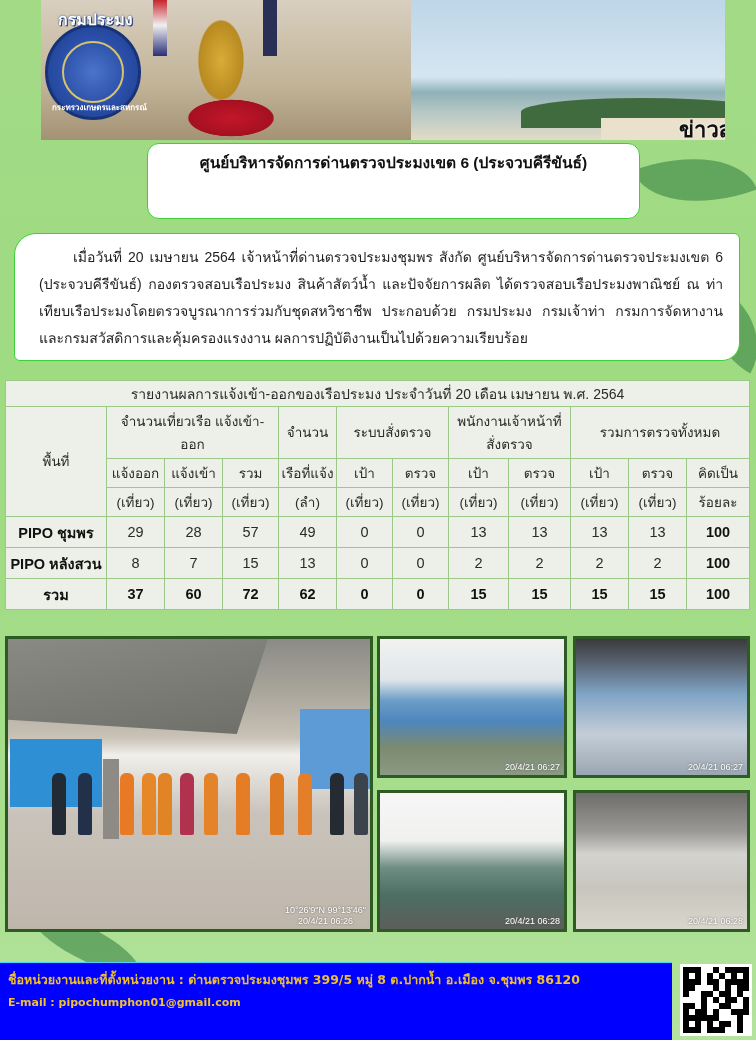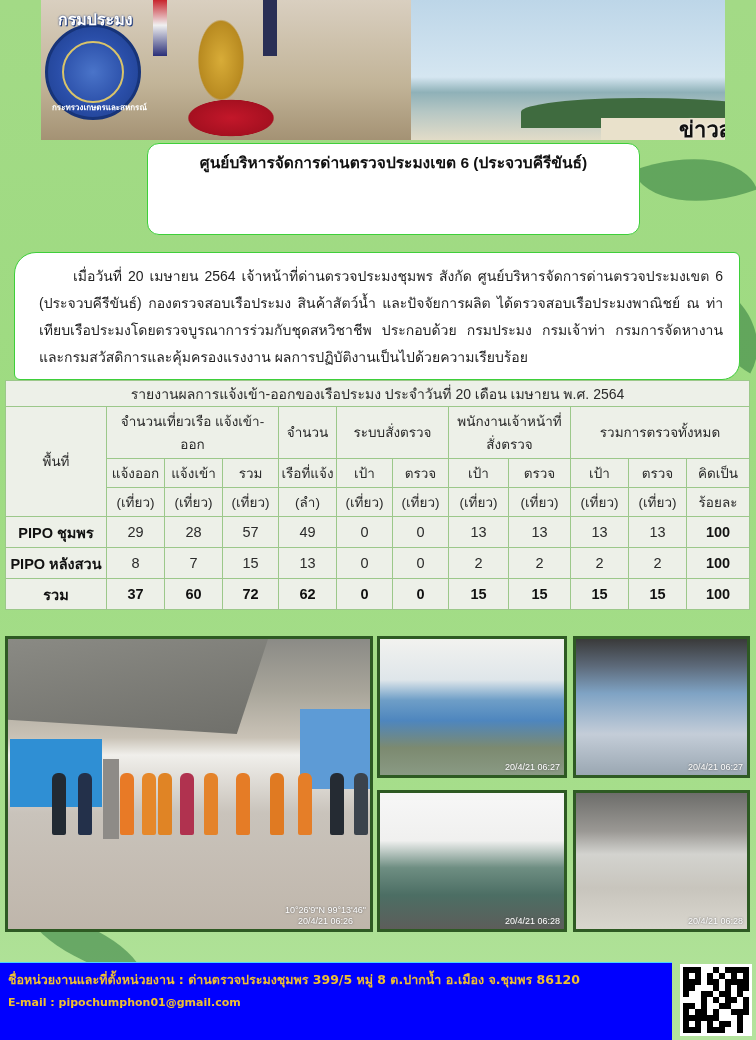--- a/index.html
+++ b/index.html
@@ -72,34 +72,33 @@
   .news-label {
     position: absolute; left: 638px; top: 112px; font-size: 22px; font-weight: bold; color: #101010;
     text-shadow: 0 0 3px #fff; white-space: nowrap;
   }
 
   
   .leaf { position: absolute; border-radius: 0 100% 0 100%; opacity: 0.55; }
 
   
   .header-box {
-    position: absolute; left: 147px; top: 143px; width: 493px; height: 92px;
+    position: absolute; left: 147px; top: 143px; width: 493px; height: 76px;
     background: #ffffff; border: 1.5px solid #3ecf3a; border-radius: 12px;
     text-align: center; padding-top: 6px;
   }
   .header-box .l1, .header-box .l2 {
     font-family: "Liberation Sans", sans-serif; font-weight: bold; font-size: 15.5px; color: #111; line-height: 26px;
   }
 
   
   .body-box {
     position: absolute; left: 14px; top: 233px; width: 726px; height: 128px;
     background: #ffffff; border: 1.5px solid #3ecf3a; border-radius: 22px 6px 18px 6px;
     padding: 10px 16px 0 24px;
-    margin-top: 19px;
   }
   .body-box p {
     font-family: "Liberation Sans", sans-serif; font-size: 14px; color: #1e1e1e; line-height: 27px;
     text-indent: 34px; text-align: justify; text-align-last: left;
   }
 
   
   .report {
     position: absolute; left: 5px; top: 380px; width: 744px;
     border-collapse: collapse; background: #edf0e8;

